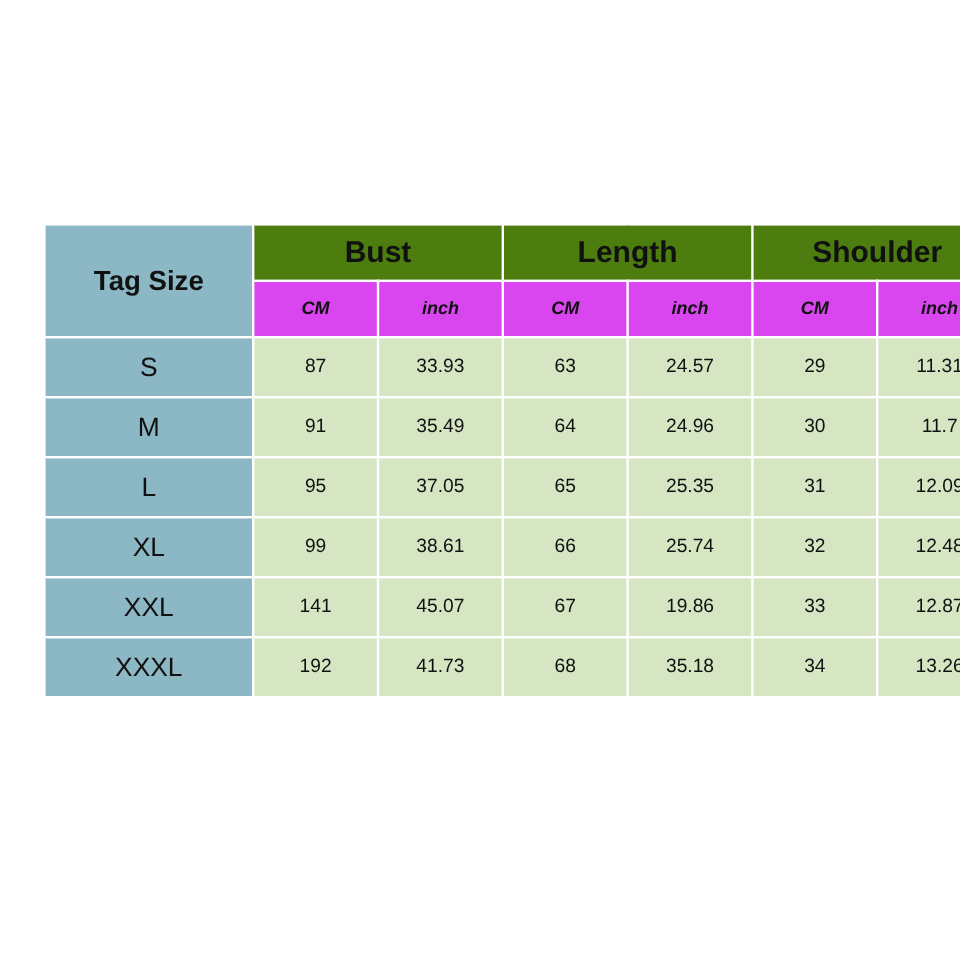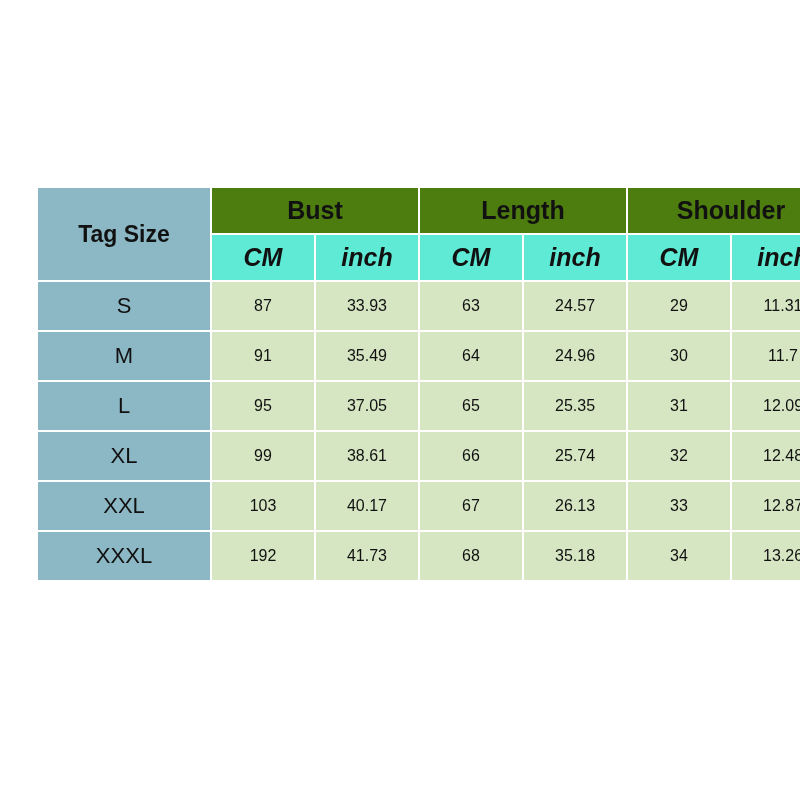--- a/index.html
+++ b/index.html
@@ -38,24 +38,24 @@
     padding: 0;
     color: #111111;
   }
   .hdr-group {
     background: #4d7c0f;
     font-weight: bold;
     font-size: 25px;
     height: 45px;
   }
   .hdr-unit {
-    background: #5eead4;
+    background: #d946ef;
     font-weight: bold;
     font-style: italic;
-    font-size: 25px;
+    font-size: 15px;
     height: 45px;
   }
   .tagsize-cell {
     background: #8cb7c4;
     font-weight: bold;
     font-size: 23px;
   }
   .row-label {
     background: #8cb7c4;
     font-size: 22px;
@@ -133,24 +133,24 @@
           <td class="row-label">XL</td>
           <td class="cell">99</td>
           <td class="cell">38.61</td>
           <td class="cell">66</td>
           <td class="cell">25.74</td>
           <td class="cell">32</td>
           <td class="cell">12.48</td>
         </tr>
         <tr>
           <td class="row-label">XXL</td>
-          <td class="cell">103</td>
-          <td class="cell">40.17</td>
+          <td class="cell">141</td>
+          <td class="cell">45.07</td>
           <td class="cell">67</td>
-          <td class="cell">26.13</td>
+          <td class="cell">19.86</td>
           <td class="cell">33</td>
           <td class="cell">12.87</td>
         </tr>
         <tr>
           <td class="row-label">XXXL</td>
           <td class="cell">192</td>
           <td class="cell">41.73</td>
           <td class="cell">68</td>
           <td class="cell">35.18</td>
           <td class="cell">34</td>

